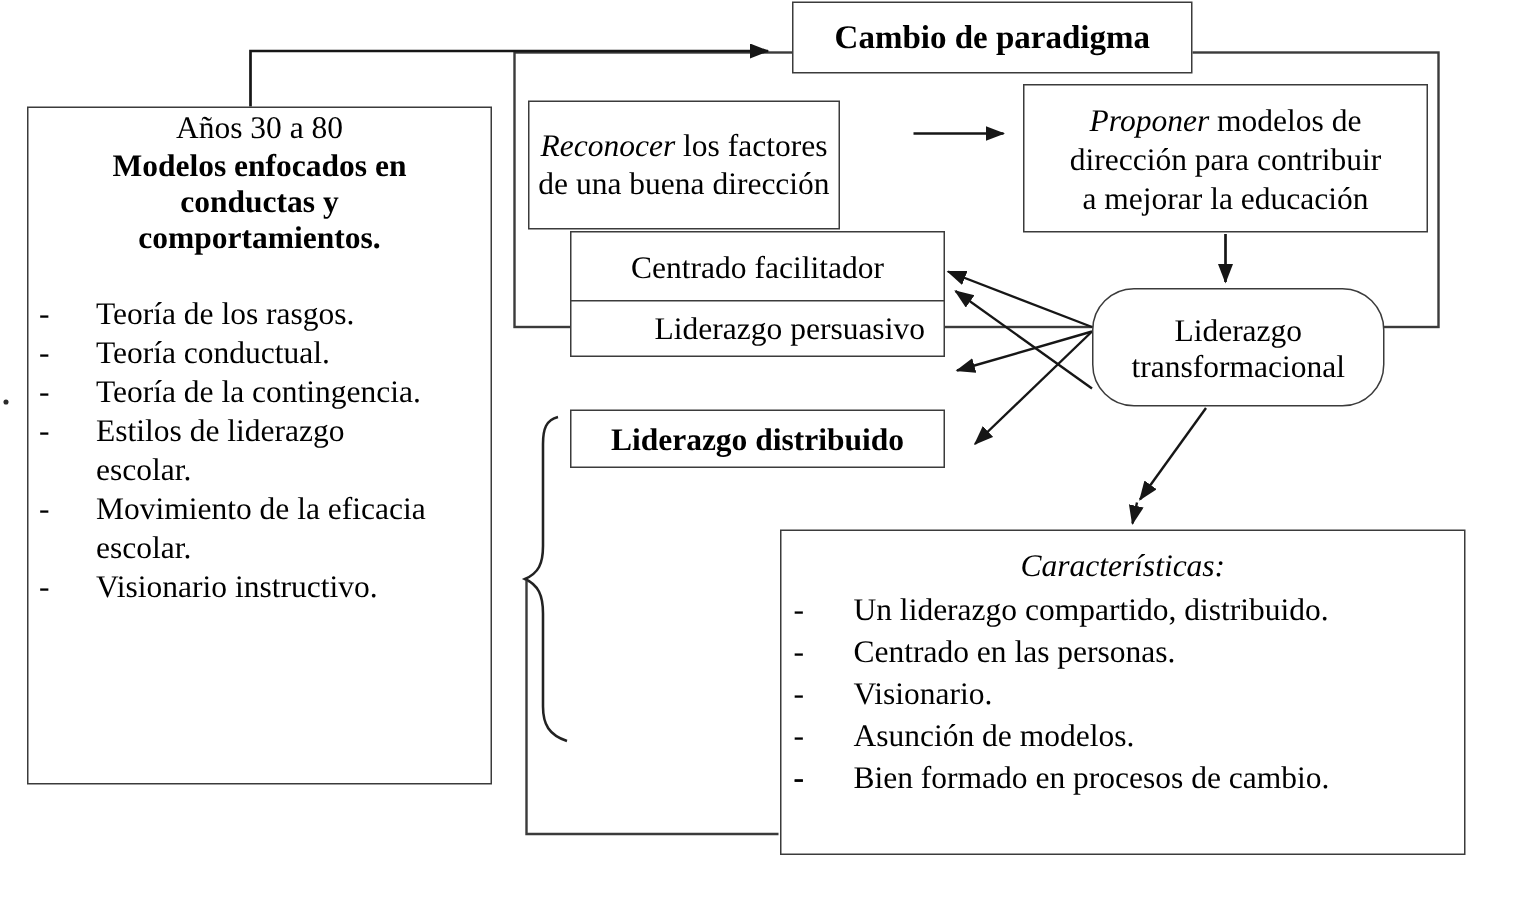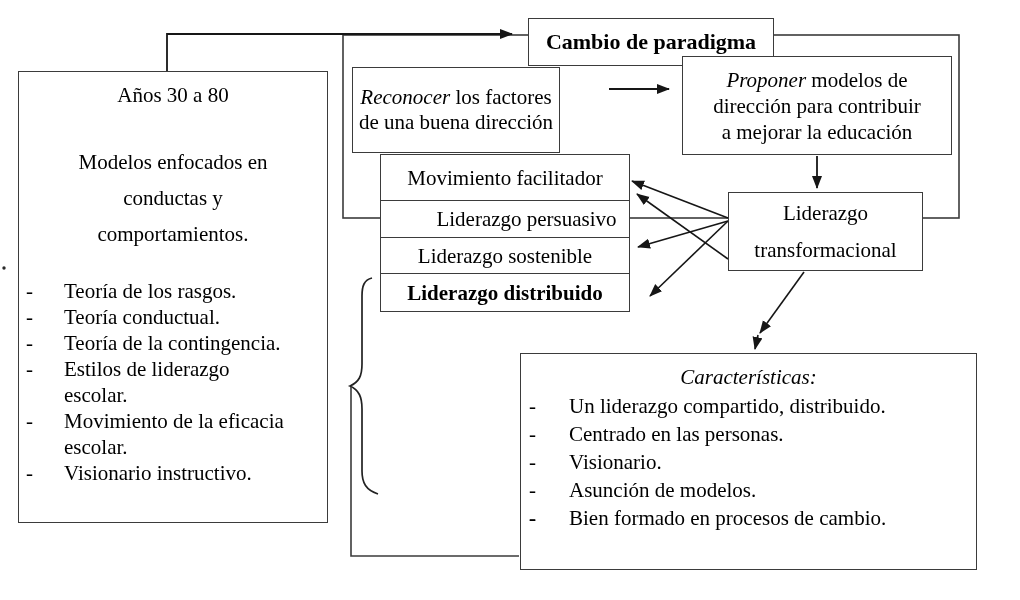--- a/index.html
+++ b/index.html
@@ -8,40 +8,40 @@
     font-family:"Liberation Serif", serif;color:#000;
   }
   svg.connectors{position:absolute;left:0;top:0;width:1020px;height:600px;}
   .box{
     position:absolute;box-sizing:border-box;background:#ffffff;
     border:1.5px solid #3b3b3b;font-size:21px;line-height:26px;
   }
   .center{display:flex;align-items:center;justify-content:center;text-align:center;}
   .pre{white-space:pre-line;}
   
-  .era{left:18px;top:71px;width:310px;height:452px;padding-top:10px;}
+  .era{left:18px;top:71px;width:310px;height:452px;}
   .era-title{text-align:center;line-height:26px;}
-  .era-sub{text-align:center;font-weight:normal;line-height:36px;margin-top:36px;}
+  .era-sub{text-align:center;font-weight:bold;line-height:24px;}
   .era-items{margin-top:26px;}
   .item{position:relative;padding-left:45px;line-height:26px;text-align:left;}
   .item .dash{position:absolute;left:7px;top:0;}
   
-  .paradigm{left:528px;top:18px;width:246px;height:48px;font-weight:bold;font-size:22px;}
+  .paradigm{left:528px;top:1px;width:267px;height:48px;font-weight:bold;font-size:22px;}
   
   .recognize{left:352px;top:67px;width:208px;height:86px;line-height:25px;}
   
   .propose{left:682px;top:56px;width:270px;height:99px;line-height:26px;}
   
   .stack-box{left:380px;width:250px;}
   .lf{top:154px;height:47px;}
   .lp{top:199.5px;height:38.5px;padding-left:43px;}
   .ls{top:236.5px;height:38px;}
   .ld{top:273px;height:39px;font-weight:bold;}
   
-  .transf{left:728px;top:192px;width:195px;height:79px;line-height:37px;}
+  .transf{left:728px;top:192px;width:195px;height:79px;line-height:24px;border-radius:28px;}
   
   .charac{left:520px;top:353px;width:457px;height:217px;padding-top:8px;}
   .charac-title{text-align:center;font-style:italic;line-height:30px;}
   .charac .item{padding-left:48px;line-height:28px;}
   .charac .item .dash{left:8px;}
   i{font-style:italic;}
 </style>
 </head>
 <body>
 
@@ -103,27 +103,24 @@
 de una buena dirección</span></div>
   </div>
 
   <div class="box propose center">
     <div class="pre"><i>Proponer</i><span> modelos de
 dirección para contribuir
 a mejorar la educación</span></div>
   </div>
 
   <div class="box stack-box lf center">
-    <span>Movimiento facilitador</span>
+    <span>Centrado facilitador</span>
   </div>
   <div class="box stack-box lp center">
     <span>Liderazgo persuasivo</span>
-  </div>
-  <div class="box stack-box ls center">
-    <span>Liderazgo sostenible</span>
   </div>
   <div class="box stack-box ld center">
     <span>Liderazgo distribuido</span>
   </div>
 
   <div class="box transf center">
     <div class="pre">Liderazgo
 transformacional</div>
   </div>
 

